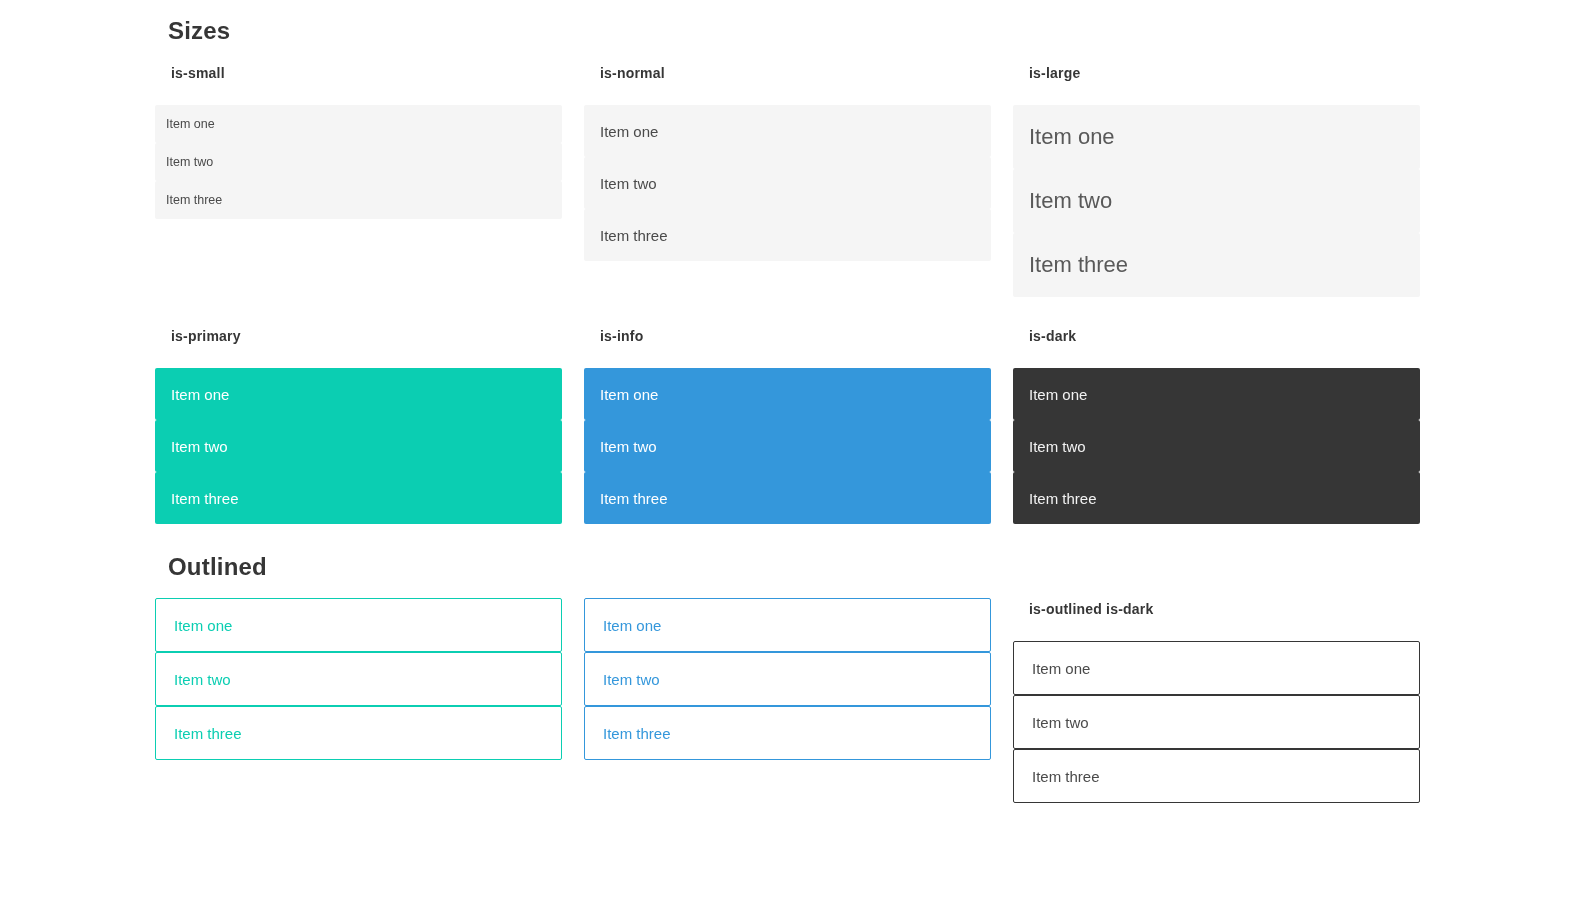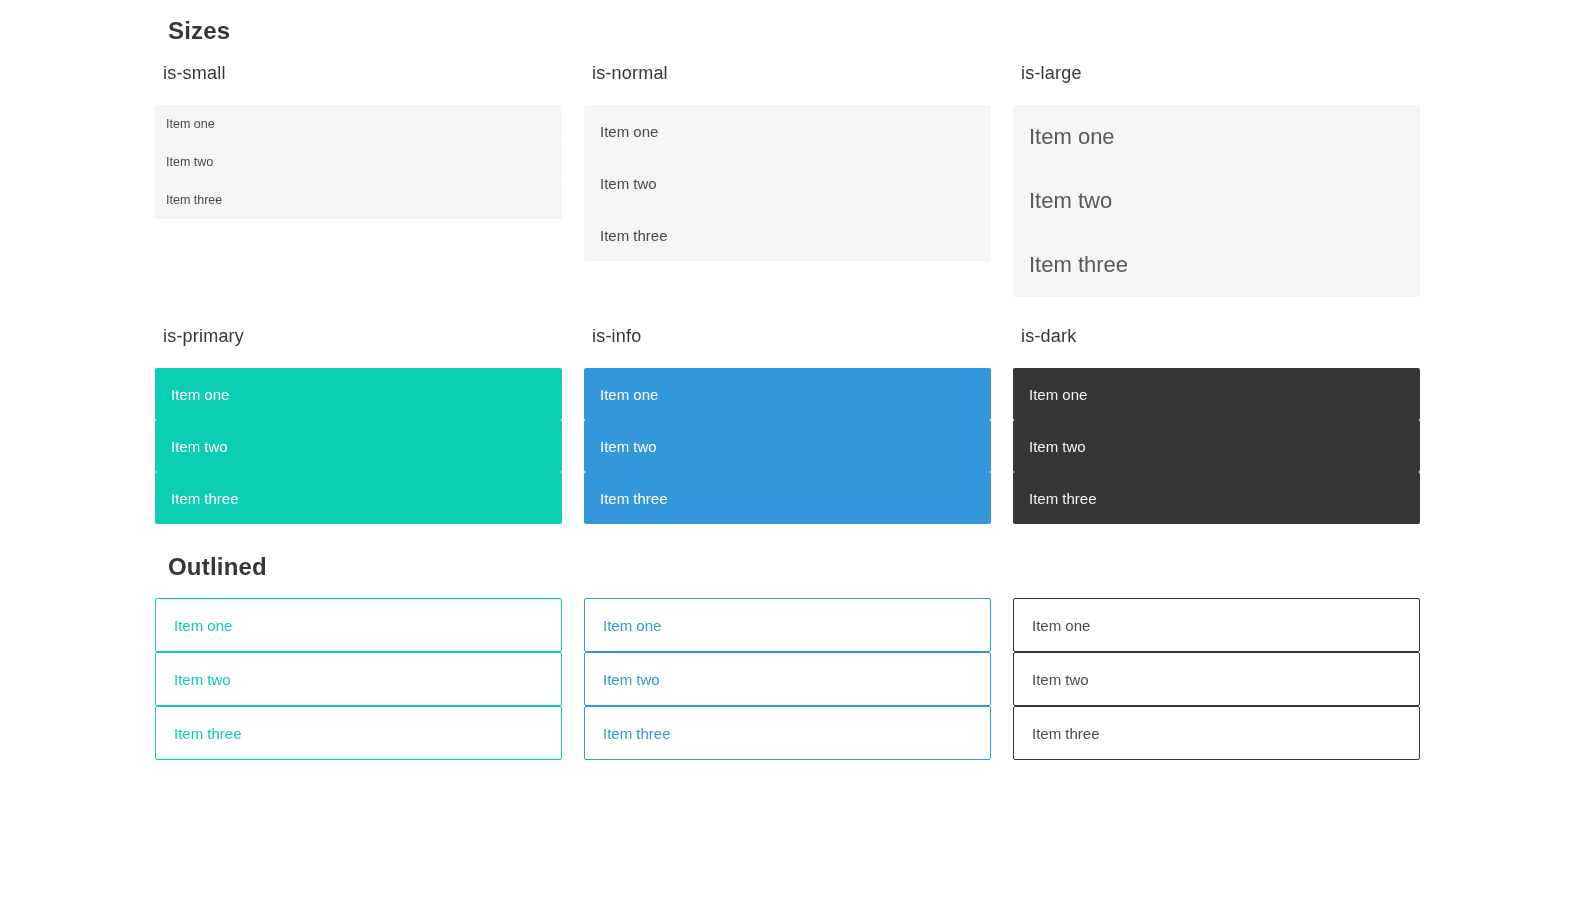--- a/index.html
+++ b/index.html
@@ -27,24 +27,24 @@
     letter-spacing: 0.2px;
   }
   .section + .section { margin-top: 28px; }
   .columns {
     display: flex;
     gap: 22px;
     align-items: flex-start;
   }
   .column { flex: 0 0 407px; width: 407px; }
   .variant-title {
-    margin: 0 0 21px 8px;
-    font-size: 18px;
+    margin: 0 0 21px 16px;
+    font-size: 14px;
     line-height: 22px;
-    font-weight: 400;
+    font-weight: 700;
     color: var(--heading-text, #363636);
     letter-spacing: 0.2px;
   }
   .list {
     display: flex;
     flex-direction: column;
     gap: 0;
   }
   .list-item {
     display: flex;
@@ -151,20 +151,21 @@
           </div>
         </div>
         <div class="column">
           <div class="list outlined-info">
             <div class="list-item">Item one</div>
             <div class="list-item">Item two</div>
             <div class="list-item">Item three</div>
           </div>
         </div>
         <div class="column">
+          <h3 class="variant-title">is-outlined is-dark</h3>
           <div class="list outlined-dark">
             <div class="list-item">Item one</div>
             <div class="list-item">Item two</div>
             <div class="list-item">Item three</div>
           </div>
         </div>
       </div>
     </div>
   </div>
 

